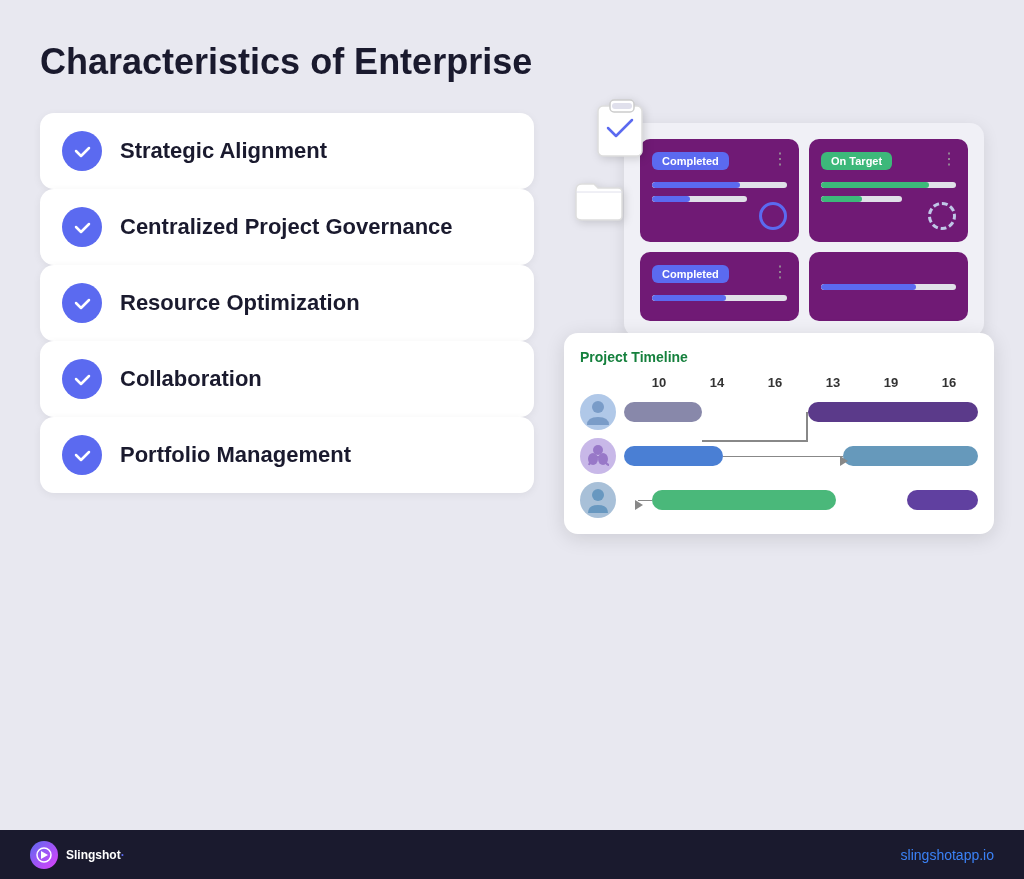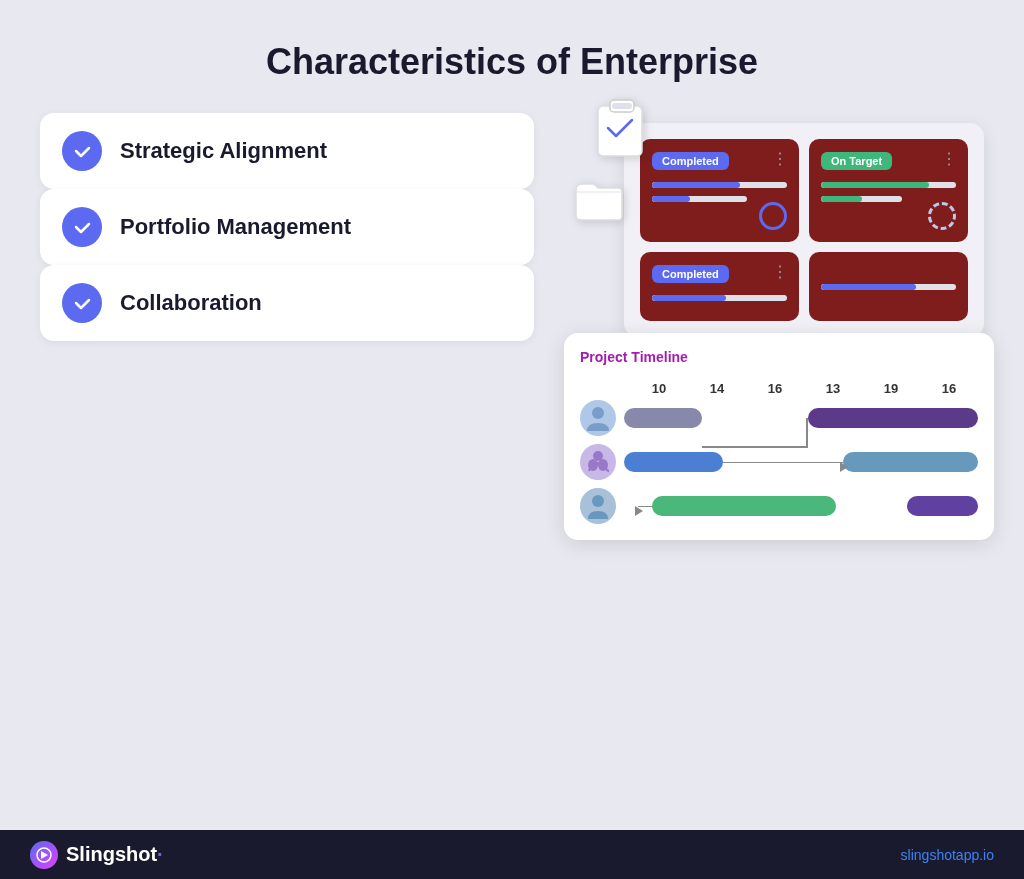--- a/index.html
+++ b/index.html
@@ -16,21 +16,20 @@
       width: 1024px;
       height: 830px;
       background: #e8e8f0;
       padding: 40px 40px 20px 40px;
       display: flex;
       flex-direction: column;
       gap: 0;
     }
 
     .title {
-      text-align: center;
       font-size: 36px;
       font-weight: 800;
       color: #1a1a2e;
       line-height: 1.2;
       margin-bottom: 30px;
     }
 
     .content-area {
       display: flex;
       gap: 30px;
@@ -107,21 +106,21 @@
       border-radius: 14px;
       padding: 16px;
       display: grid;
       grid-template-columns: 1fr 1fr;
       gap: 10px;
       box-shadow: 0 4px 16px rgba(0,0,0,0.1);
       z-index: 5;
     }
 
     .status-card {
-      background: #7f1d1d;
+      background: #701a75;
       border-radius: 10px;
       padding: 12px;
       position: relative;
     }
 
     .status-badge {
       display: inline-block;
       padding: 3px 10px;
       border-radius: 6px;
       font-size: 11px;
@@ -184,22 +183,22 @@
       background: white;
       border-radius: 14px;
       padding: 16px;
       box-shadow: 0 4px 20px rgba(0,0,0,0.12);
       z-index: 8;
     }
 
     .timeline-title {
       font-size: 14px;
       font-weight: 700;
-      color: #a21caf;
-      margin-bottom: 16px;
+      color: #15803d;
+      margin-bottom: 10px;
     }
 
     .timeline-header {
       display: flex;
       gap: 0;
       margin-bottom: 4px;
       padding-left: 50px;
     }
 
     .timeline-col-header {
@@ -279,21 +278,21 @@
       height: 28px;
       border-radius: 50%;
       background: linear-gradient(135deg, #5b6af0, #e040fb);
       display: flex;
       align-items: center;
       justify-content: center;
     }
 
     .footer-brand-name {
       color: white;
-      font-size: 20px;
+      font-size: 12px;
       font-weight: 700;
     }
 
     .footer-brand-dot {
       color: #5b6af0;
     }
 
     .footer-url {
       color: #3b82f6;
       font-size: 14px;
@@ -318,38 +317,54 @@
 
       <div class="list-item">
         <div class="check-circle">
           <svg viewBox="0 0 20 20" fill="none">
             <path d="M4 10l5 5 8-8" stroke="white" stroke-width="2.5" stroke-linecap="round" stroke-linejoin="round"></path>
           </svg>
         </div>
         <span class="list-label">Strategic Alignment</span>
       </div>
 
-
-
       <div class="list-item">
         <div class="check-circle">
           <svg viewBox="0 0 20 20" fill="none">
             <path d="M4 10l5 5 8-8" stroke="white" stroke-width="2.5" stroke-linecap="round" stroke-linejoin="round"></path>
           </svg>
         </div>
-        <span class="list-label">Portfolio Management</span>
+        <span class="list-label">Centralized Project Governance</span>
       </div>
 
       <div class="list-item">
         <div class="check-circle">
           <svg viewBox="0 0 20 20" fill="none">
             <path d="M4 10l5 5 8-8" stroke="white" stroke-width="2.5" stroke-linecap="round" stroke-linejoin="round"></path>
           </svg>
         </div>
+        <span class="list-label">Resource Optimization</span>
+      </div>
+
+      <div class="list-item">
+        <div class="check-circle">
+          <svg viewBox="0 0 20 20" fill="none">
+            <path d="M4 10l5 5 8-8" stroke="white" stroke-width="2.5" stroke-linecap="round" stroke-linejoin="round"></path>
+          </svg>
+        </div>
         <span class="list-label">Collaboration</span>
+      </div>
+
+      <div class="list-item">
+        <div class="check-circle">
+          <svg viewBox="0 0 20 20" fill="none">
+            <path d="M4 10l5 5 8-8" stroke="white" stroke-width="2.5" stroke-linecap="round" stroke-linejoin="round"></path>
+          </svg>
+        </div>
+        <span class="list-label">Portfolio Management</span>
       </div>
 
     </div>
 
     <div class="right-panel">
 
       <div class="deco-clipboard">
         <svg width="56" height="62" viewBox="0 0 56 62" class="deco-svg">
           <rect x="4" y="8" width="44" height="50" rx="5" fill="white" stroke="#ddd" stroke-width="1.5"></rect>
           <rect x="16" y="2" width="24" height="12" rx="4" fill="white" stroke="#ccc" stroke-width="1.5"></rect>

